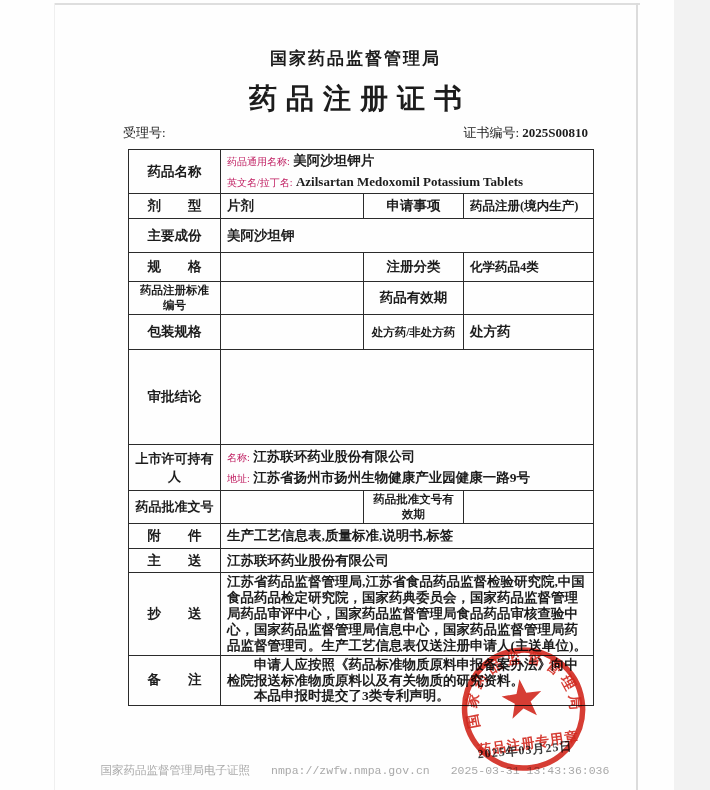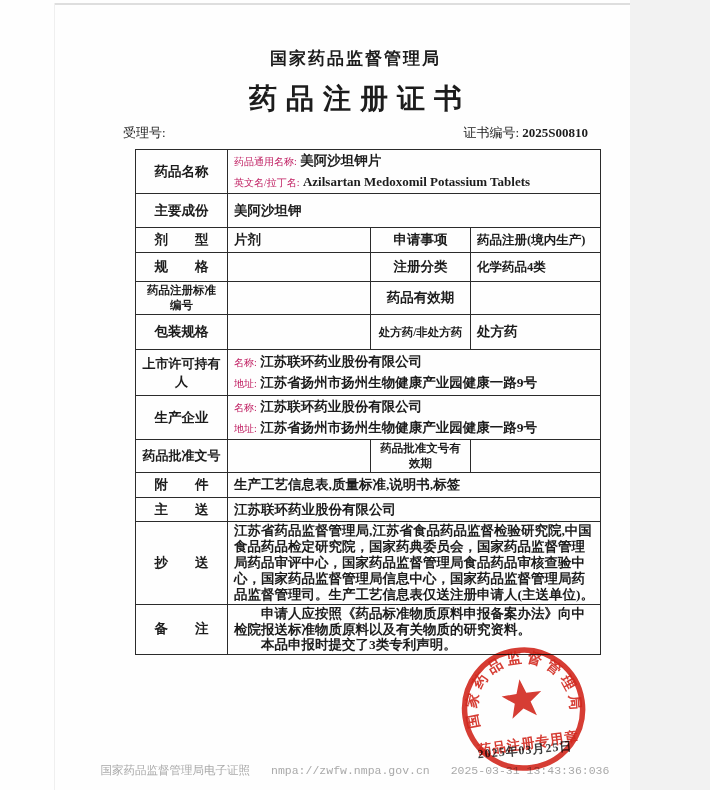--- a/index.html
+++ b/index.html
@@ -1,40 +1,41 @@
 <!DOCTYPE html>
 <html><head>
 <meta charset="utf-8">
 <style>
   html,body { margin:0; padding:0; background:#f2f2f2; }
   .shot {
     position:relative; width:630px; height:790px; background:#fefefe;
     overflow:hidden; font-family:"Liberation Serif","DejaVu Serif",serif;
     color:#1c1c1c;
+    padding-left:44px;
   }
   .edge-top   { position:absolute; left:54px;  top:3px; width:586px; height:2px; background:#dedede; }
   .edge-right { position:absolute; left:636px; top:3px; width:2px; height:787px; background:#dcdcdc; }
   .edge-left  { position:absolute; left:54px;  top:3px; width:1px; height:787px; background:#efefef; }
 
   .agency {
     position:absolute; top:47px; left:123px; width:465px; text-align:center;
     font-size:17px; font-weight:bold; letter-spacing:2px;
   }
   .doc-title {
     position:absolute; top:80px; left:123px; width:465px; text-align:center;
     font-size:28px; font-weight:600; letter-spacing:9px; text-indent:9px;
   }
   .meta {
     position:absolute; top:124px; left:123px; width:465px;
     display:flex; justify-content:space-between; font-size:13px;
   }
   .meta .num { font-weight:bold; }
 
   table.cert {
-    position:absolute; top:149px; left:135px; width:465px;
+    position:absolute; top:149px; left:128px; width:465px;
     border-collapse:collapse; table-layout:fixed; background:transparent;
   }
   table.cert td {
     border:1px solid #2b2b2b; padding:1px 6px; font-size:13.5px;
     vertical-align:middle; overflow:hidden;
   }
   td.lbl { text-align:center; font-weight:bold; font-size:14px; padding:1px 2px; }
   td.lbl.sm { font-size:11.5px; letter-spacing:0; }
   td.val { font-weight:bold; }
   .pfx { color:#be185d; font-weight:normal; font-size:10px; }
@@ -94,32 +95,32 @@
           <span class="pfx">药品通用名称:</span>
           <span>美阿沙坦钾片</span>
         </div>
         <div class="line">
           <span class="pfx">英文名/拉丁名:</span>
           <span style="font-size:13px">Azilsartan Medoxomil Potassium Tablets</span>
         </div>
       </td>
     </tr>
 
-    <tr style="height:34px">
-      <td class="lbl">主要成份</td>
-      <td class="val" colspan="3">美阿沙坦钾</td>
-    </tr>
-
     <tr style="height:25px">
       <td class="lbl">剂　　型</td>
       <td class="val">片剂</td>
       <td class="lbl">申请事项</td>
       <td class="val" style="font-size:12.5px">药品注册(境内生产)</td>
     </tr>
 
+    <tr style="height:34px">
+      <td class="lbl">主要成份</td>
+      <td class="val" colspan="3">美阿沙坦钾</td>
+    </tr>
+
     <tr style="height:29px">
       <td class="lbl">规　　格</td>
       <td class="val"></td>
       <td class="lbl">注册分类</td>
       <td class="val" style="font-size:12.5px">化学药品4类</td>
     </tr>
 
     <tr style="height:27px">
       <td class="lbl sm">药品注册标准编号</td>
       <td class="val"></td>
@@ -127,48 +128,39 @@
       <td class="val"></td>
     </tr>
 
     <tr style="height:35px">
       <td class="lbl">包装规格</td>
       <td class="val"></td>
       <td class="lbl sm">处方药/非处方药</td>
       <td class="val">处方药</td>
     </tr>
 
+    <tr style="height:95px">
+      <td class="lbl">审批结论</td>
+      <td class="val" colspan="3"></td>
+    </tr>
 
     <tr style="height:46px">
       <td class="lbl" style="font-size:13px">上市许可持有人</td>
       <td class="val" colspan="3">
         <div class="line">
           <span class="pfx">名称:</span>
           <span>江苏联环药业股份有限公司</span>
         </div>
         <div class="line">
           <span class="pfx">地址:</span>
           <span>江苏省扬州市扬州生物健康产业园健康一路9号</span>
         </div>
       </td>
     </tr>
 
-    <tr style="height:44px">
-      <td class="lbl">生产企业</td>
-      <td class="val" colspan="3">
-        <div class="line">
-          <span class="pfx">名称:</span>
-          <span>江苏联环药业股份有限公司</span>
-        </div>
-        <div class="line">
-          <span class="pfx">地址:</span>
-          <span>江苏省扬州市扬州生物健康产业园健康一路9号</span>
-        </div>
-      </td>
-    </tr>
 
     <tr style="height:27px">
       <td class="lbl" style="font-size:13px">药品批准文号</td>
       <td class="val"></td>
       <td class="lbl sm">药品批准文号有效期</td>
       <td class="val"></td>
     </tr>
 
     <tr style="height:25px">
       <td class="lbl">附　　件</td>

